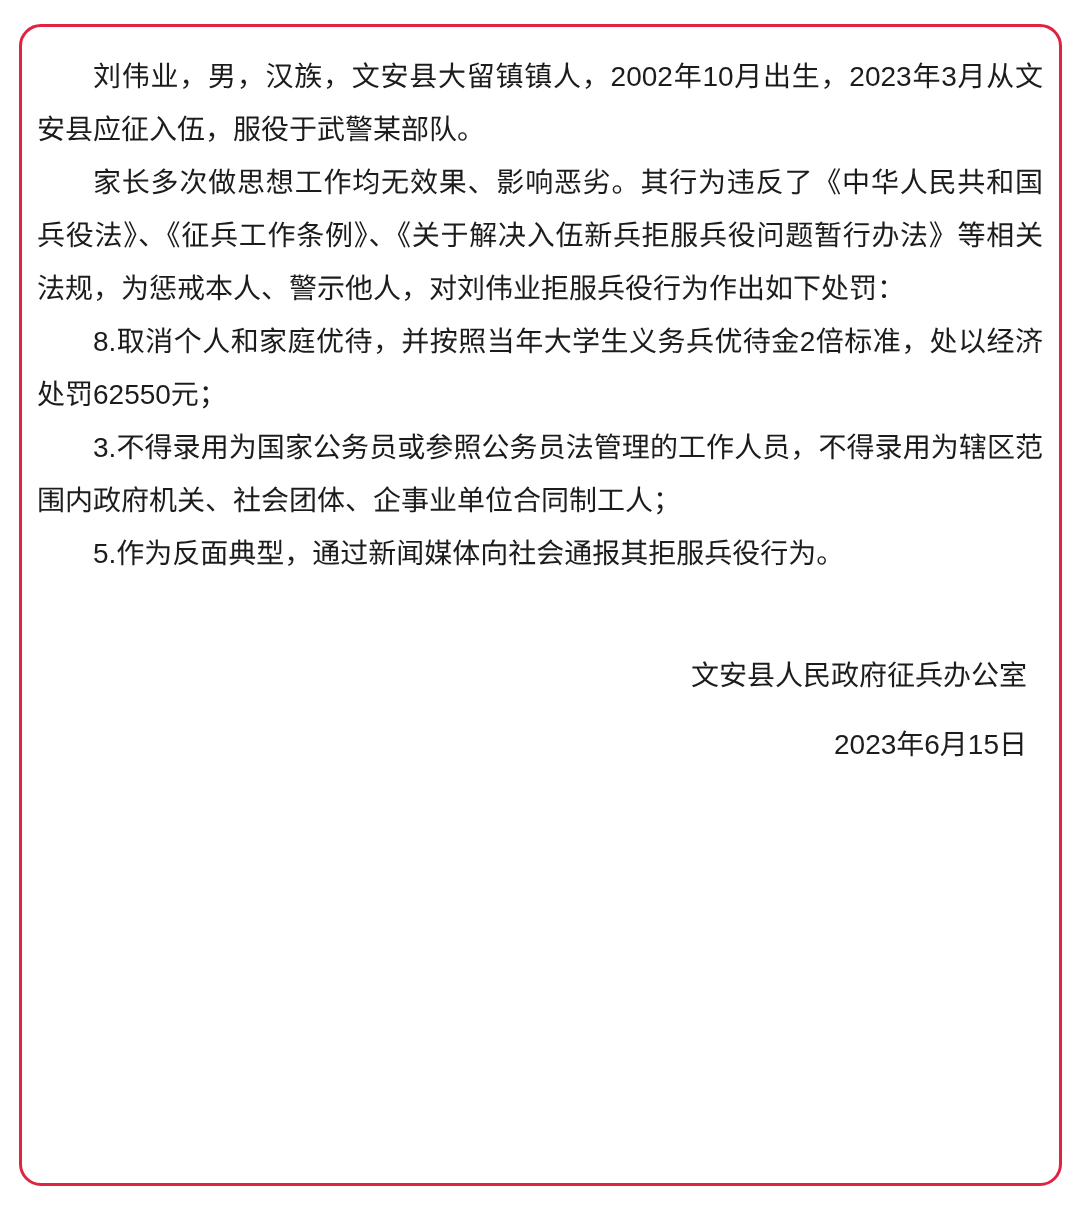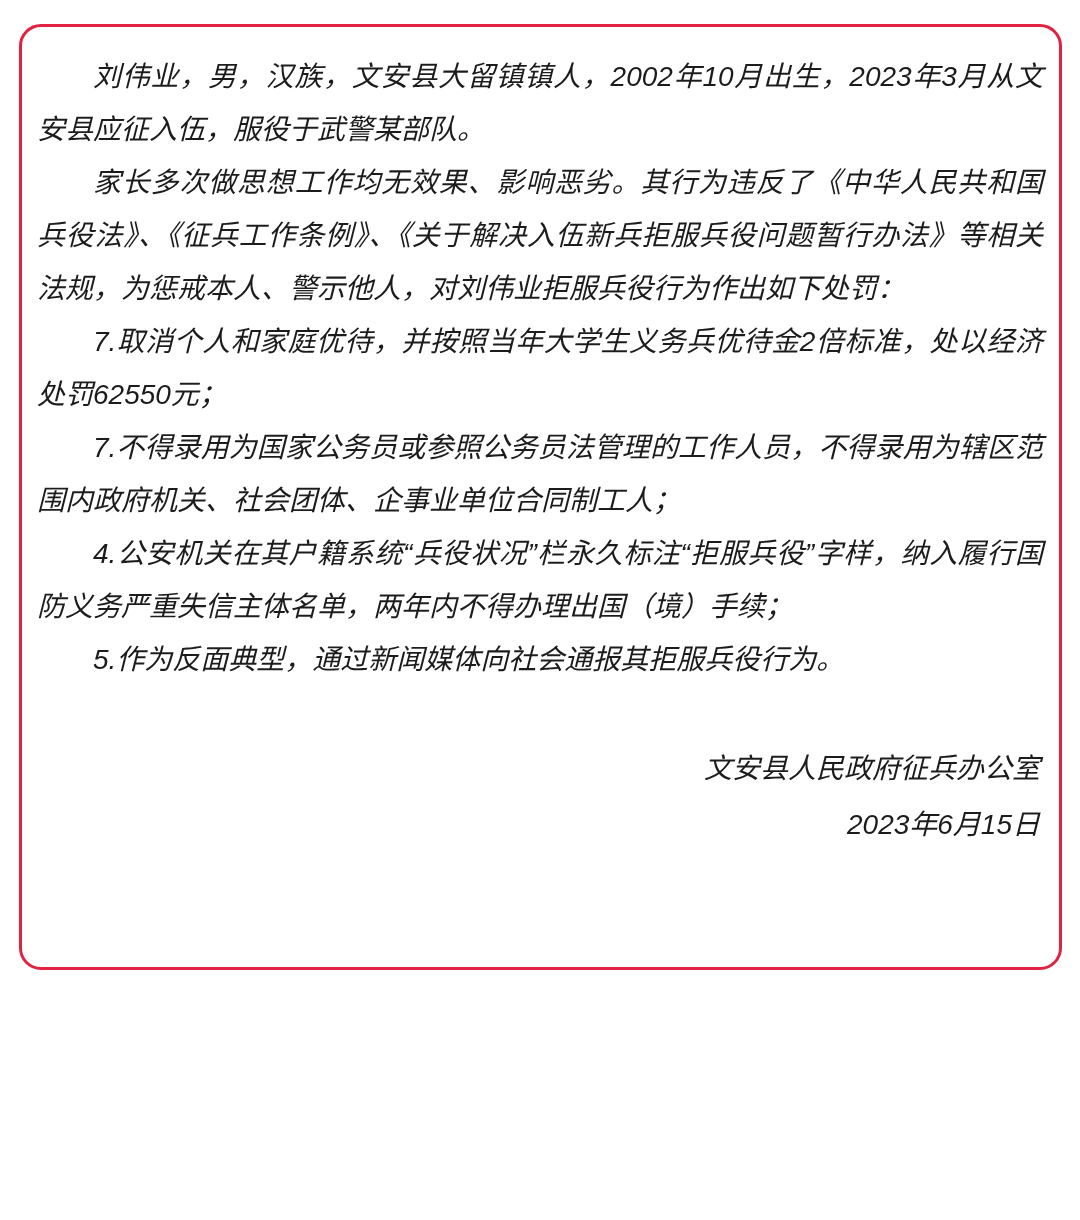--- a/index.html
+++ b/index.html
@@ -15,62 +15,60 @@
     width: 1080px;
     height: 1220px;
     background: #ffffff;
     overflow: hidden;
   }
   .notice-box {
     position: absolute;
     left: 19px;
     top: 24px;
     width: 1043px;
-    height: 946px;
+    height: 1162px;
     box-sizing: border-box;
     border: 3px solid #e02340;
     border-radius: 22px;
     background: #ffffff;
     padding: 23px 16px 0 15px;
-    font-style: italic;
   }
   .body-para {
     margin: 0;
     font-size: 28px;
     line-height: 53px;
     color: #1c1c1c;
     text-align: justify;
     text-justify: inter-ideograph;
     text-indent: 2em;
     font-weight: 400;
   }
   .spacer-line {
     height: 53px;
   }
   .sign-block {
     text-align: right;
   }
   .sign-line {
-    margin: 3px;
+    margin: 16px;
     font-size: 28px;
     line-height: 53px;
     color: #1c1c1c;
     font-weight: 400;
   }
 </style>
 </head>
 <body>
 
 <div class="page">
   <div class="notice-box">
     <p class="body-para">刘伟业，男，汉族，文安县大留镇镇人，2002年10月出生，2023年3月从文安县应征入伍，服役于武警某部队。</p>
     <p class="body-para">家长多次做思想工作均无效果、影响恶劣。其行为违反了《中华人民共和国兵役法》、《征兵工作条例》、《关于解决入伍新兵拒服兵役问题暂行办法》等相关法规，为惩戒本人、警示他人，对刘伟业拒服兵役行为作出如下处罚：</p>
-    <p class="body-para">7.取消个人和家庭优待，并按照当年大学生义务兵优待金2倍标准，处以经济处罚62550元；</p>
-    <p class="body-para">7.不得录用为国家公务员或参照公务员法管理的工作人员，不得录用为辖区范围内政府机关、社会团体、企事业单位合同制工人；</p>
-    <p class="body-para">4.公安机关在其户籍系统“兵役状况”栏永久标注“拒服兵役”字样，纳入履行国防义务严重失信主体名单，两年内不得办理出国（境）手续；</p>
+    <p class="body-para">8.取消个人和家庭优待，并按照当年大学生义务兵优待金2倍标准，处以经济处罚62550元；</p>
+    <p class="body-para">3.不得录用为国家公务员或参照公务员法管理的工作人员，不得录用为辖区范围内政府机关、社会团体、企事业单位合同制工人；</p>
     <p class="body-para">5.作为反面典型，通过新闻媒体向社会通报其拒服兵役行为。</p>
     <div class="spacer-line"></div>
     <div class="sign-block">
       <p class="sign-line">文安县人民政府征兵办公室</p>
       <p class="sign-line">2023年6月15日</p>
     </div>
   </div>
 </div>
 
 </body></html>

